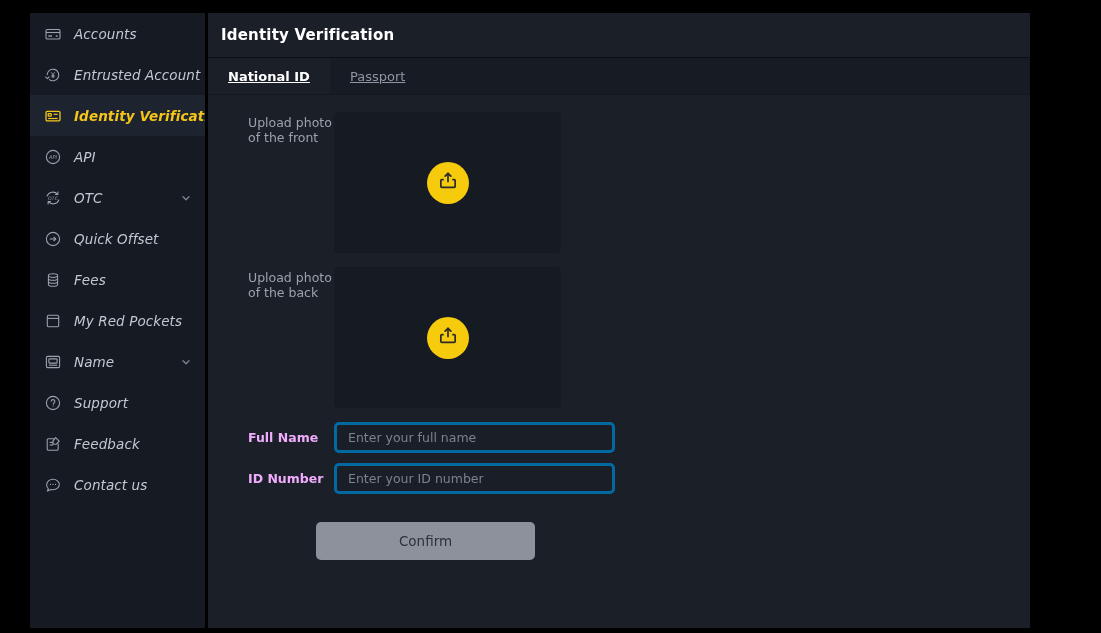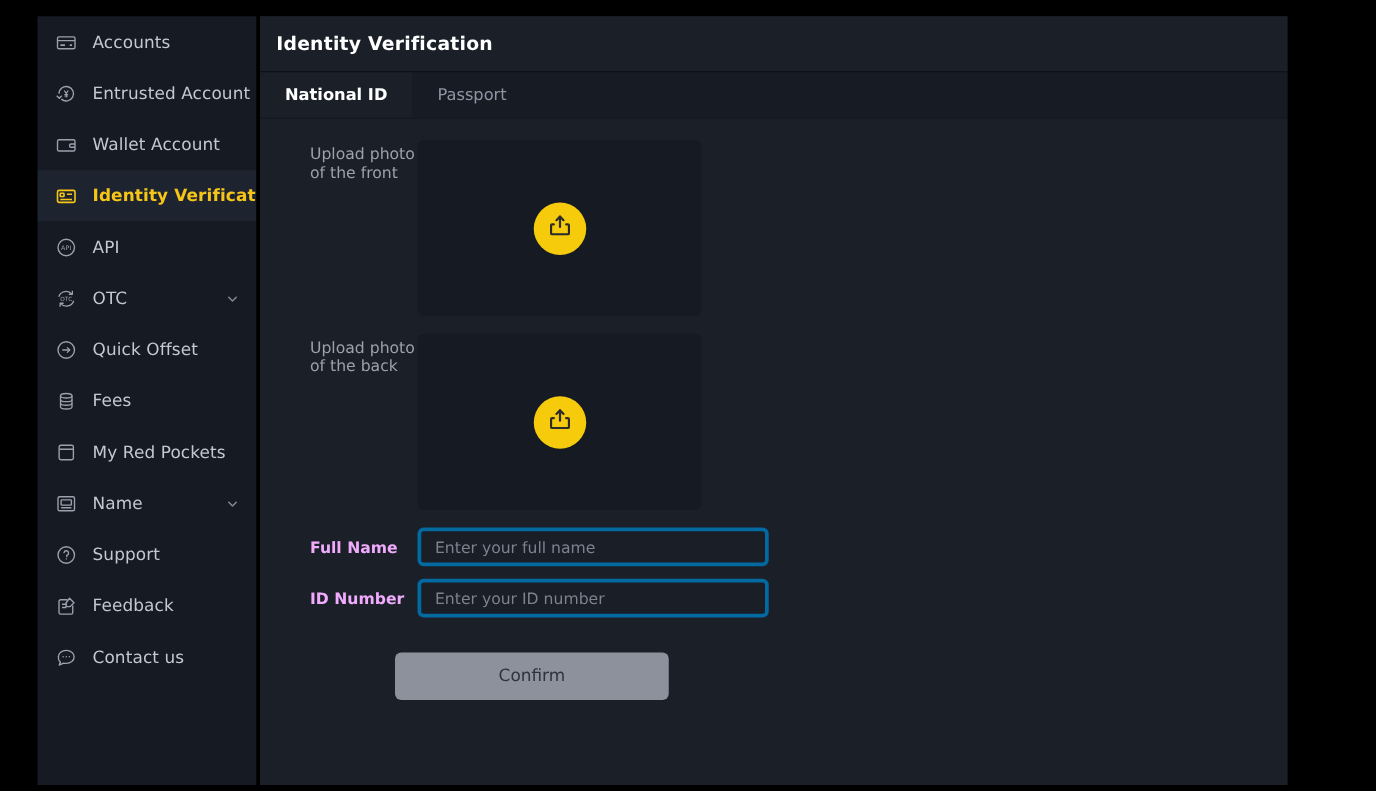--- a/index.html
+++ b/index.html
@@ -35,20 +35,21 @@
     display: flex;
     align-items: center;
     height: 41px;
     padding-left: 14px;
     padding-right: 12px;
     color: #c3c8d1;
     font-size: 13.5px;
     letter-spacing: 0.1px;
     cursor: pointer;
     user-select: none;
+    font-style: italic;
   }
   .nav-item .nav-ico {
     width: 18px;
     height: 18px;
     margin-right: 12px;
     flex: 0 0 18px;
     display: flex;
     align-items: center;
     justify-content: center;
     color: #9aa2ae;
@@ -107,20 +108,21 @@
     border-bottom: 1px solid #14181f;
   }
   .tab {
     display: flex;
     align-items: center;
     padding: 0 20px;
     font-size: 13px;
     color: #8e96a3;
     cursor: pointer;
     user-select: none;
+    text-decoration: underline;
   }
   .tab.active {
     background: #1b2028;
     color: #ffffff;
     font-weight: bold;
   }
 
   #form-area {
     padding: 17px 0 0 0;
     background: #1b2028;
@@ -229,29 +231,20 @@
       <span class="nav-ico">
         <svg width="18" height="18" viewBox="0 0 18 18" fill="none" stroke="currentColor" stroke-width="1.1">
           <path d="M3.2 9a5.8 5.8 0 1 1 1.9 4.3"></path>
           <polyline points="1.4,10.6 3.4,12.6 5.4,10.6" stroke-linejoin="round"></polyline>
           <path d="M7.4 6.4 L9 8.7 L10.6 6.4 M9 8.7 V12 M7.5 9.6 h3 M7.5 10.8 h3" stroke-width="0.95"></path>
         </svg>
       </span>
       <span class="nav-label">Entrusted Account</span>
     </div>
 
-    <div class="nav-item">
-      <span class="nav-ico">
-        <svg width="18" height="18" viewBox="0 0 18 18" fill="none" stroke="currentColor" stroke-width="1.1">
-          <rect x="2" y="4.8" width="14" height="9" rx="1.3"></rect>
-          <path d="M16 8.2 h-3.1 a1.3 1.3 0 0 0 0 2.6 H16"></path>
-        </svg>
-      </span>
-      <span class="nav-label">Wallet Account</span>
-    </div>
 
     <div class="nav-item active">
       <span class="nav-ico">
         <svg width="18" height="18" viewBox="0 0 18 18" fill="none" stroke="currentColor" stroke-width="1.3">
           <rect x="2" y="4.3" width="14" height="9.6" rx="1.3"></rect>
           <rect x="4.2" y="6.6" width="3" height="2.6" rx="0.5"></rect>
           <line x1="9.6" y1="7.3" x2="13.6" y2="7.3" stroke-width="1.2"></line>
           <line x1="4.2" y1="11.5" x2="13.6" y2="11.5" stroke-width="1.2"></line>
         </svg>
       </span>

